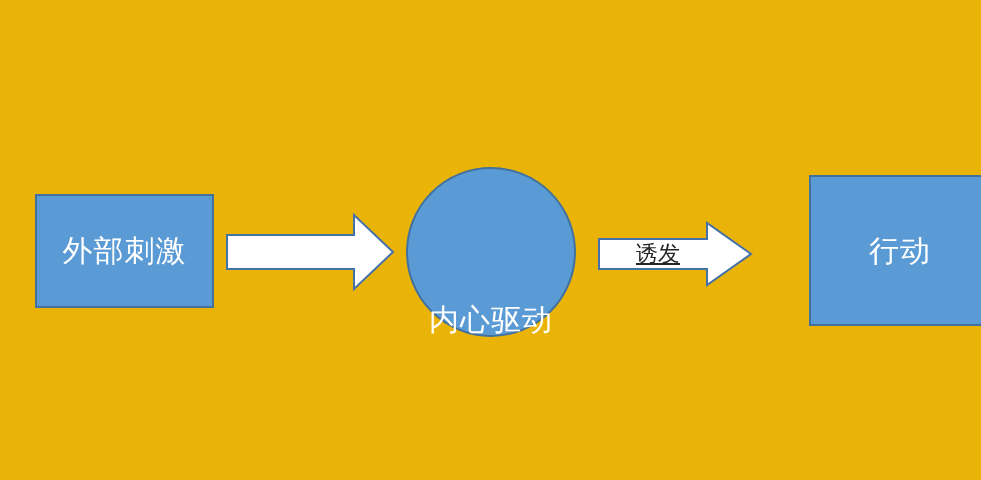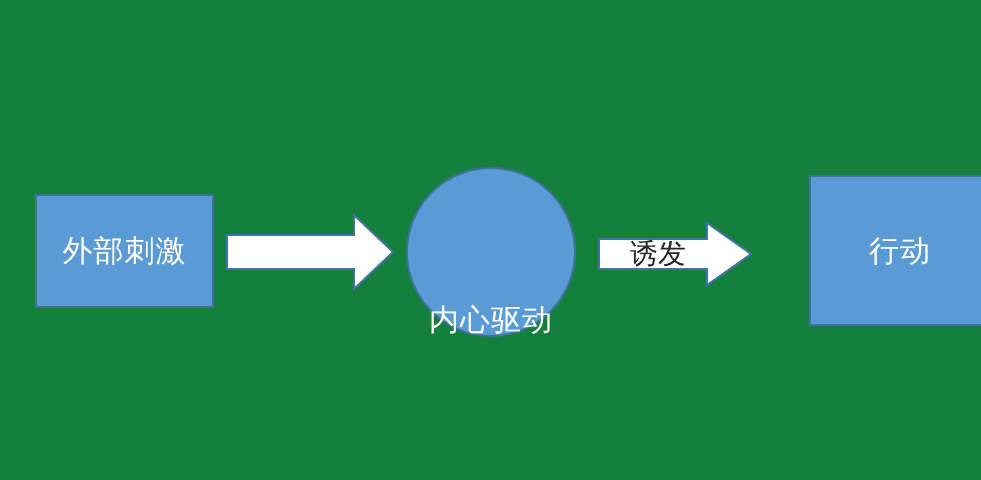--- a/index.html
+++ b/index.html
@@ -7,21 +7,21 @@
     padding: 0;
     background: #ffffff;
   }
   body {
     font-family: "Liberation Sans", sans-serif;
   }
   #canvas {
     position: relative;
     width: 981px;
     height: 480px;
-    background: #15803d;
+    background: #eab308;
     overflow: hidden;
   }
 
   
   .node {
     position: absolute;
     box-sizing: border-box;
     display: flex;
     align-items: center;
     justify-content: center;
@@ -69,24 +69,25 @@
   .arrow svg {
     display: block;
     overflow: visible;
   }
   .arrow-label {
     position: absolute;
     display: flex;
     align-items: center;
     justify-content: center;
     color: #262626;
-    font-size: 28px;
+    font-size: 22px;
     line-height: 1;
     white-space: nowrap;
     user-select: none;
+    text-decoration: underline;
   }
 
   #arrow-1 {
     left: 226px;
     top: 214px;
     width: 168px;
     height: 76px;
   }
 
   #arrow-2 {

